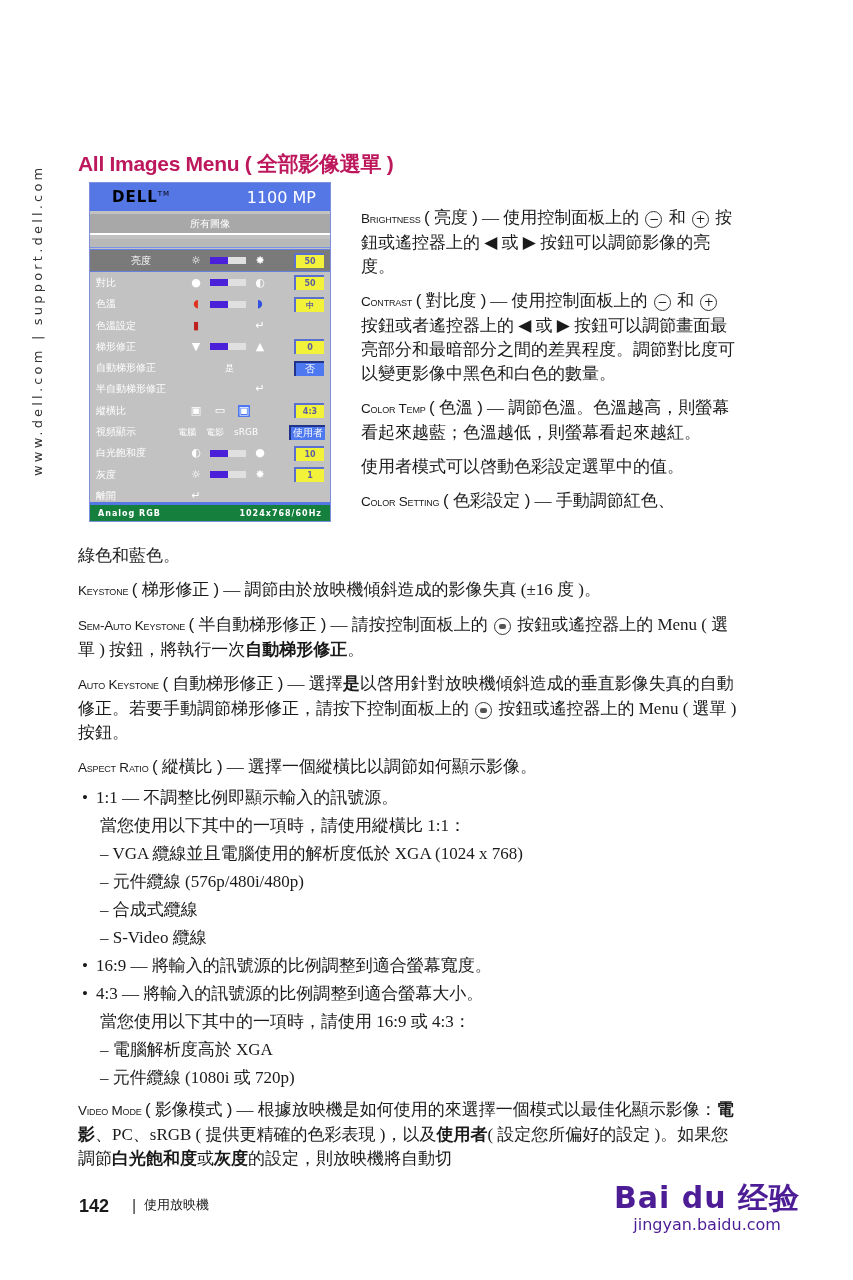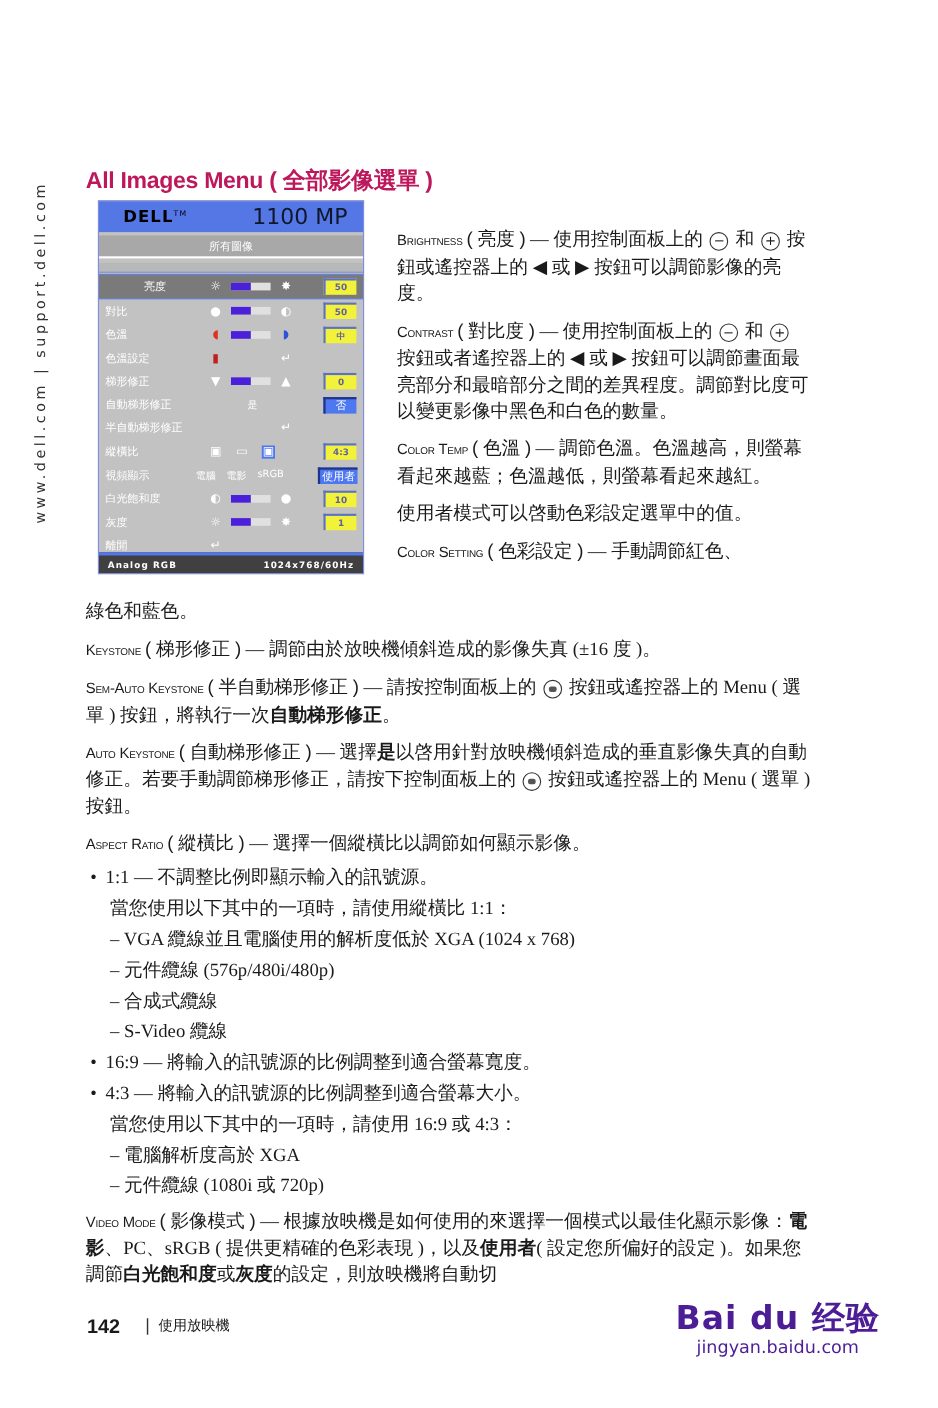--- a/index.html
+++ b/index.html
@@ -12,37 +12,37 @@
   .title { position:absolute; left:78px; top:150px; font-family:"Liberation Sans","DejaVu Sans",sans-serif;
            font-weight:bold; font-size:21px; color:#be185d; letter-spacing:-0.3px; }
 
   
   .osd { position:absolute; left:89px; top:182px; width:242px; height:340px; background:#c2c2c2;
          font-family:"DejaVu Sans","Liberation Sans",sans-serif; color:#fff; font-size:10px;
          border:1px solid #7f8fe0; box-sizing:border-box; }
   .osd-head { height:28px; background:#5577e6; display:flex; align-items:center; justify-content:space-between; padding:0 14px 0 22px; }
   .osd-logo { font-family:"DejaVu Sans",sans-serif; font-weight:bold; font-size:15px; letter-spacing:1px; color:#000000; }
   .osd-logo sup { font-size:7px; font-weight:normal; }
-  .osd-model { font-size:20px; color:#0f172a; font-family:"DejaVu Sans",sans-serif; }
+  .osd-model { font-size:16px; color:#ffffff; font-family:"DejaVu Sans",sans-serif; }
   .osd-sub { height:19px; margin-top:3px; background:#a8a8a8; display:flex; align-items:center; justify-content:center; font-size:10px; border-bottom:2px solid #fff; }
   .osd-spacer { height:8px; background:#b8b8b8; border-bottom:1px solid #7c93e6; margin-top:4px; }
   .osd-rows { padding-top:1px; }
   .row { height:21.3px; display:flex; align-items:center; position:relative; padding-left:6px; }
   .row.sel { background:#7a7a7a; border-top:1px solid #6680e0; border-bottom:1px solid #6680e0;padding-left:41px; }
   .row .lbl { width:78px; font-size:10px; color:#fff; white-space:nowrap; }
   .row .ctl { position:absolute; left:100px; display:flex; align-items:center; gap:8px; }
   .ico { display:inline-block; width:12px; height:12px; font-size:11px; line-height:12px; text-align:center; color:#fff; }
   .bar { width:36px; height:7px; background:#e0e0e0; position:relative; }
   .bar i { position:absolute; left:0; top:0; bottom:0; background:#4a20d8; }
   .val { position:absolute; left:204px; width:30px; height:15px; background:#f2f23a; color:#6060a0;
          font-size:8px; font-weight:bold; display:flex; align-items:center; justify-content:center;
          border-left:2px solid #5a6fd0; border-top:2px solid #5a6fd0; box-sizing:border-box; }
   .val.blue { background:#4d78ef; color:#fff; font-size:10px; font-weight:normal; border-color:#22338a; }
   .mode-opt { font-size:9px; color:#fff; }
-  .osd-foot { position:absolute; left:0; right:0; bottom:0; height:16px; background:#404040; border-top:3px solid #5577e6;
+  .osd-foot { position:absolute; left:0; right:0; bottom:0; height:16px; background:#15803d; border-top:3px solid #5577e6;
               display:flex; align-items:center; justify-content:space-between; padding:0 8px; font-size:8px; font-weight:bold; letter-spacing:1px; }
 
   
   .txt { position:absolute; font-size:17px; line-height:24px; color:#1a1a1a; }
   .term { font-family:"Liberation Sans","DejaVu Sans",sans-serif; font-weight:normal; font-size:13.5px; letter-spacing:-0.2px; font-variant:small-caps; }
   .term .zh { font-size:17px; font-variant:normal; }
   .b { font-weight:bold; }
   .circ { display:inline-block; width:15px; height:15px; border:1px solid #333; border-radius:50%; font-size:12px; line-height:14px;
           text-align:center; font-family:"DejaVu Sans",sans-serif; vertical-align:middle; margin:0 2px; }
   .circ.menu::after { content:""; display:block; width:7px; height:5px; background:#555; border-radius:2px; margin:5px auto 0; }

